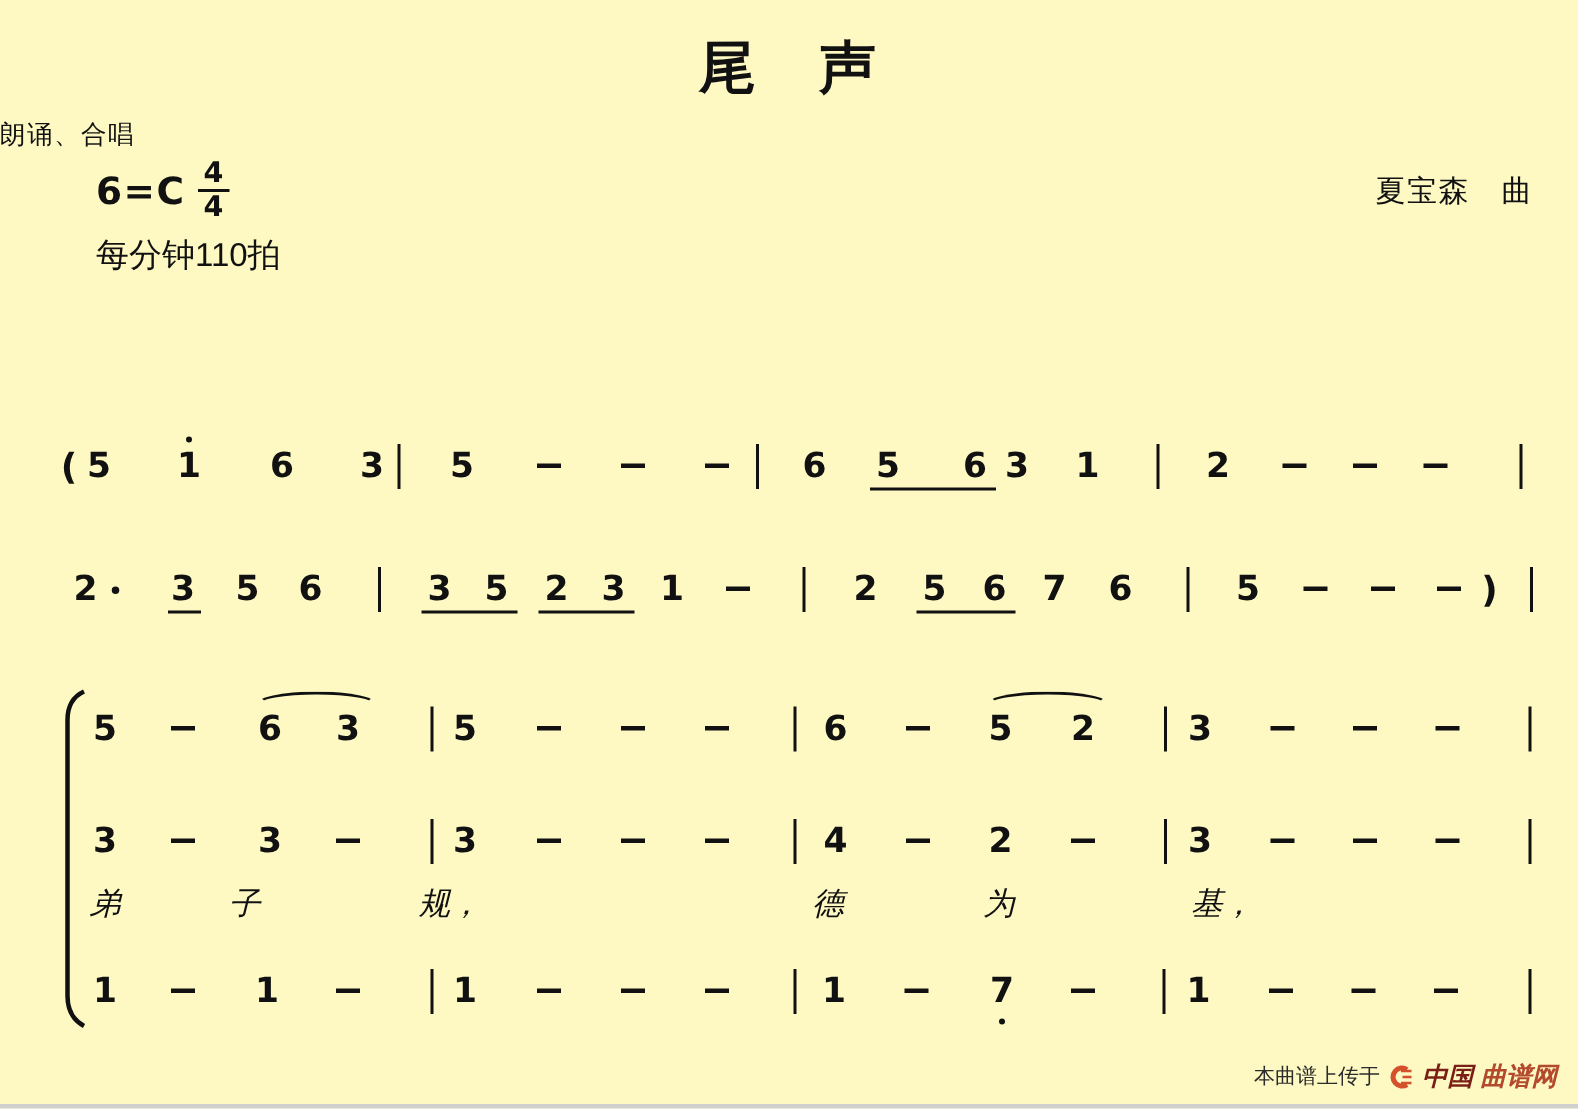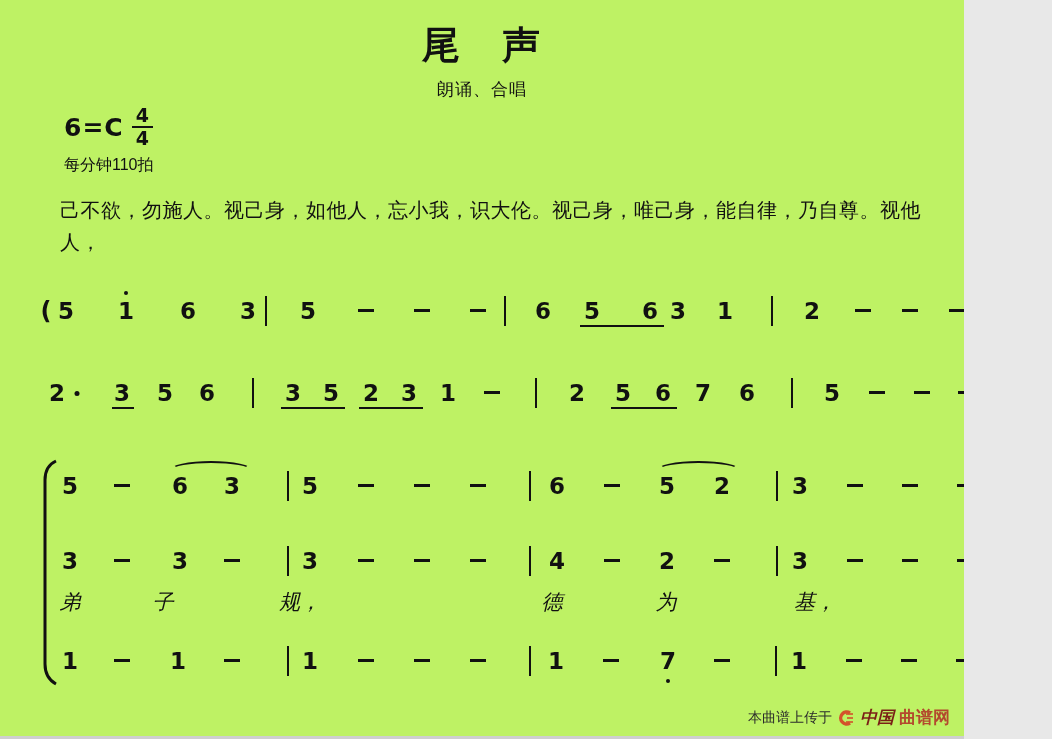--- a/index.html
+++ b/index.html
@@ -1,38 +1,38 @@
 <!DOCTYPE html>
 <html><head>
 <meta charset="utf-8">
 <style>
   html,body { margin:0; padding:0; background:#e8e8e8; }
   .page {
-    position:relative; width:964px; height:739px; background:#bef264;
+    position:relative; width:1052px; height:739px; background:#fef9c3;
     overflow:hidden; font-family:"Liberation Serif","DejaVu Serif",serif; color:#111;
   }
   .title {
     position:absolute; top:20px; left:0; width:100%; text-align:center;
     font-size:38px; font-weight:700; margin:0; letter-spacing:2px;
     font-family:"DejaVu Serif","Liberation Serif",serif;
   }
   .subtitle {
-    position:absolute; top:78px; left:0; width:100%; text-align:center;
+    position:absolute; top:78px; left:0; width:100%; text-align:left;
     font-size:17px; letter-spacing:1px;
   }
   .keyrow {
     position:absolute; left:64px; top:106px; display:flex; align-items:center;
     font-family:"DejaVu Sans","Liberation Sans",sans-serif;
   }
   .keymain { font-size:25px; font-weight:700; letter-spacing:1px; }
   .frac { display:inline-flex; flex-direction:column; align-items:center; margin-left:8px;
           font-size:19px; font-weight:700; line-height:19px; }
   .fn { border-bottom:2px solid #111; padding:0 4px 1px; }
   .fd { padding-top:1px; }
-  .tempo { position:absolute; left:64px; top:155px; font-size:16px;
+  .tempo { position:absolute; left:64px; top:155px; font-size:22px;
            font-family:"Liberation Sans","DejaVu Sans",sans-serif; }
   .credits { position:absolute; right:30px; top:108px; text-align:right;
              font-size:20px; line-height:40px; letter-spacing:1px; }
   .recitation { position:absolute; left:60px; right:30px; top:194px;
                 font-size:20px; line-height:32px; letter-spacing:0.5px; }
   .recitation .indent { text-indent:26px; }
   #score { position:absolute; left:0; top:0; width:1052px; height:739px; }
   .tk { position:absolute; }
   .note { transform:translateX(-50%);
           font-family:"DejaVu Sans","Liberation Sans",sans-serif;
@@ -43,45 +43,45 @@
   .adot { width:5px; height:5px; border-radius:50%; background:#111; transform:translate(-50%,11px); }
   .odot { width:4px; height:4px; border-radius:50%; background:#111; transform:translateX(-50%); }
   .uline { height:2px; background:#111; }
   .slur { height:14px; border:2px solid transparent; border-top:2px solid #111; border-radius:50%; }
   .lyric { transform:translateX(-50%); font-style:italic; font-size:21px;
            font-family:"DejaVu Serif","Liberation Serif",serif; white-space:nowrap; }
   .bracket { position:absolute; left:36px; top:458px; }
   .footer { position:absolute; right:14px; bottom:10px; display:flex; align-items:center; gap:5px; }
   .ftext { font-size:14px; color:#2b2b2b; font-family:"Liberation Sans","DejaVu Sans",sans-serif; }
   .fcn   { font-size:17px; font-weight:700; font-style:italic; color:#7a1f16; }
-  .frest { font-size:17px; font-weight:700; color:#b34a2e; }
+  .frest { font-size:17px; font-weight:700; font-style:italic; color:#b34a2e; }
   .bottom-rule { position:absolute; left:0; right:0; bottom:0; height:3px; background:#cfcfcf; }
 </style>
 </head>
 <body>
 
 <div class="page">
 
   <h1 class="title">尾　声</h1>
   <div class="subtitle">朗诵、合唱</div>
 
   <div class="keyrow">
     <span class="keymain">6=C</span>
     <span class="frac">
       <span class="fn">4</span>
       <span class="fd">4</span>
     </span>
   </div>
   <div class="tempo">每分钟110拍</div>
 
   <div class="credits">
+    <div>夏宝森　曲</div>
   </div>
 
   <div class="recitation">
-    <div>己不欲，勿施人。视己身，如他人，忘小我，识大伦。视己身，唯己身，能自律，乃自尊。视他人，</div>
   </div>
 
   <div id="score">
     <svg class="bracket" width="24" height="230" viewBox="0 0 24 230">
       <path d="M20 3 Q9 8 9 22 L9 206 Q9 220 20 226" fill="none" stroke="#111" stroke-width="3"></path>
     </svg>
   <span class="tk note paren" style="left: 46px; top: 298px;">(</span>
       <span class="tk note" style="left: 66px; top: 298px;">5</span>
       <span class="tk note" style="left: 126px; top: 298px;">1</span>
       <span class="tk odot" style="left: 126px; top: 291px;"></span>

